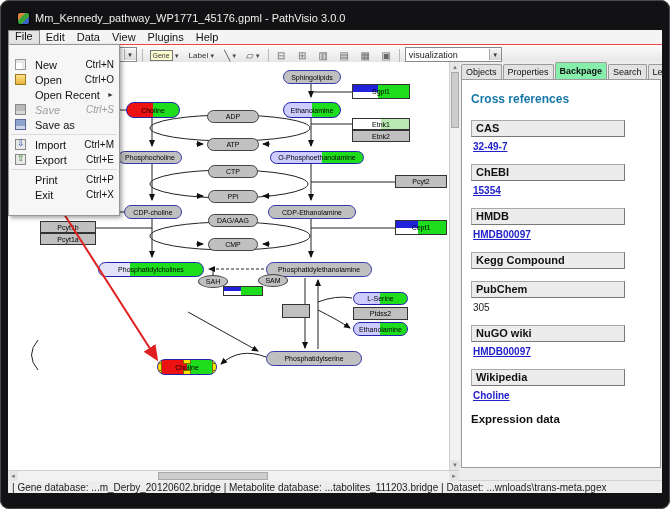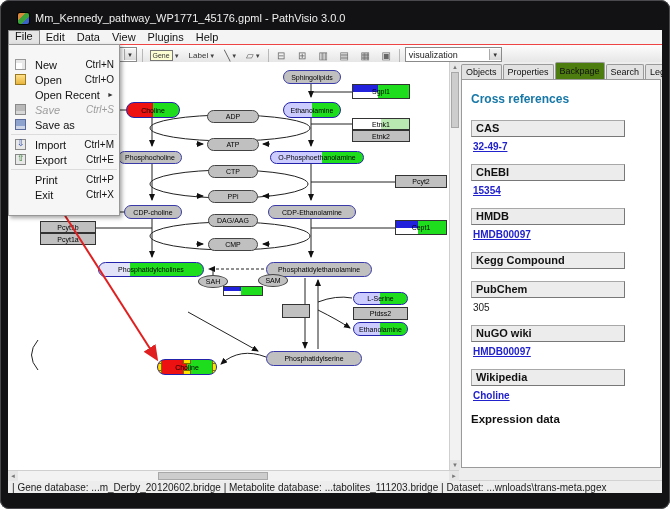--- a/index.html
+++ b/index.html
@@ -39,21 +39,21 @@
   .vscroll{position:absolute;left:441px;top:32px;width:10px;height:408px;background:#f2f2f2;border-left:1px solid #cfcfcf;z-index:6;}
   .vthumb{position:absolute;left:1px;top:10px;width:8px;height:56px;background:#cdcdcd;border:1px solid #a8a8a8;box-sizing:border-box;}
   .sarr{position:absolute;left:0;width:10px;height:10px;font-size:6px;color:#777;text-align:center;line-height:10px;background:#e6e6e6;}
   .hscroll{position:absolute;left:0;top:440px;width:451px;height:10px;background:#f2f2f2;border-top:1px solid #cfcfcf;z-index:6;}
   .hthumb{position:absolute;top:1px;left:150px;width:110px;height:8px;background:#cdcdcd;border:1px solid #a8a8a8;box-sizing:border-box;}
   .harr{position:absolute;top:0;width:10px;height:10px;font-size:6px;color:#777;text-align:center;line-height:10px;background:#e6e6e6;}
   
   .sidebar{position:absolute;left:451px;top:32px;right:0;height:408px;background:#ededed;}
   .tabs{position:absolute;left:2px;top:1px;right:1px;height:16px;display:flex;align-items:flex-end;font-size:9px;color:#111;}
   .tab{border:1px solid #9a9a9a;border-bottom:none;background:#e2e2e2;padding:1px 4px;height:12px;line-height:12px;border-radius:2px 2px 0 0;margin-right:1px;}
-  .tab.active{background:#4d7c0f;height:14px;line-height:14px;font-weight:normal;}
+  .tab.active{background:#86efac;height:14px;line-height:14px;font-weight:bold;}
   .sb-content{position:absolute;left:2px;top:17px;right:1px;bottom:2px;background:#fff;border:1px solid #9a9a9a;padding:6px 9px;overflow:hidden;box-sizing:border-box;}
   .xref-heading{color:#1778a8;font-weight:bold;font-size:12px;margin:6px 0 14px 0;}
   .xref-section{margin-bottom:12px;}
   .xref-header{width:148px;height:15px;line-height:15px;background:#ececec;border:1px solid;border-color:#a8a8a8 #787878 #787878 #a8a8a8;font-weight:bold;font-size:11px;padding-left:4px;box-sizing:content-box;color:#111;}
   .xref-link{margin:4px 0 0 2px;font-size:10px;font-weight:bold;color:#2222cc;text-decoration:underline;cursor:pointer;}
   .xref-value{margin:4px 0 0 2px;font-size:10px;color:#222;}
   .xref-footer{font-weight:bold;font-size:11.5px;color:#111;}
   
   .menu-panel{position:absolute;left:0;top:14px;width:112px;height:172px;background:#f6f6f6;border:1px solid #979797;box-shadow:2px 2px 4px rgba(0,0,0,.35);z-index:30;padding-top:12px;box-sizing:border-box;}
   .fm-item{position:relative;height:15px;display:flex;align-items:center;font-size:11px;color:#111;padding-left:26px;padding-right:5px;}

